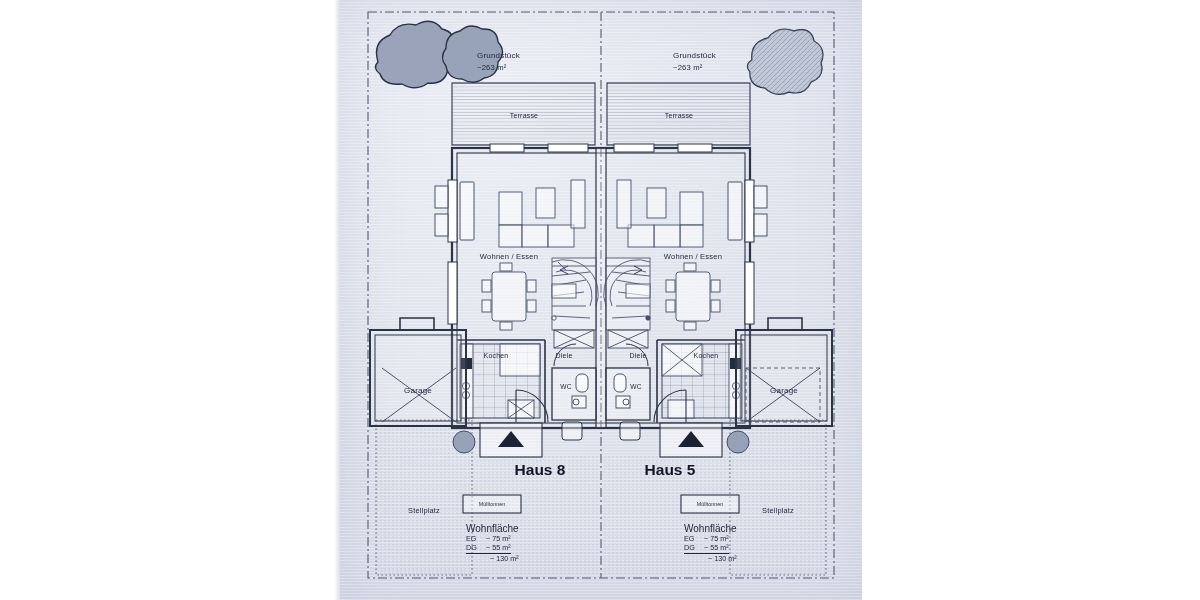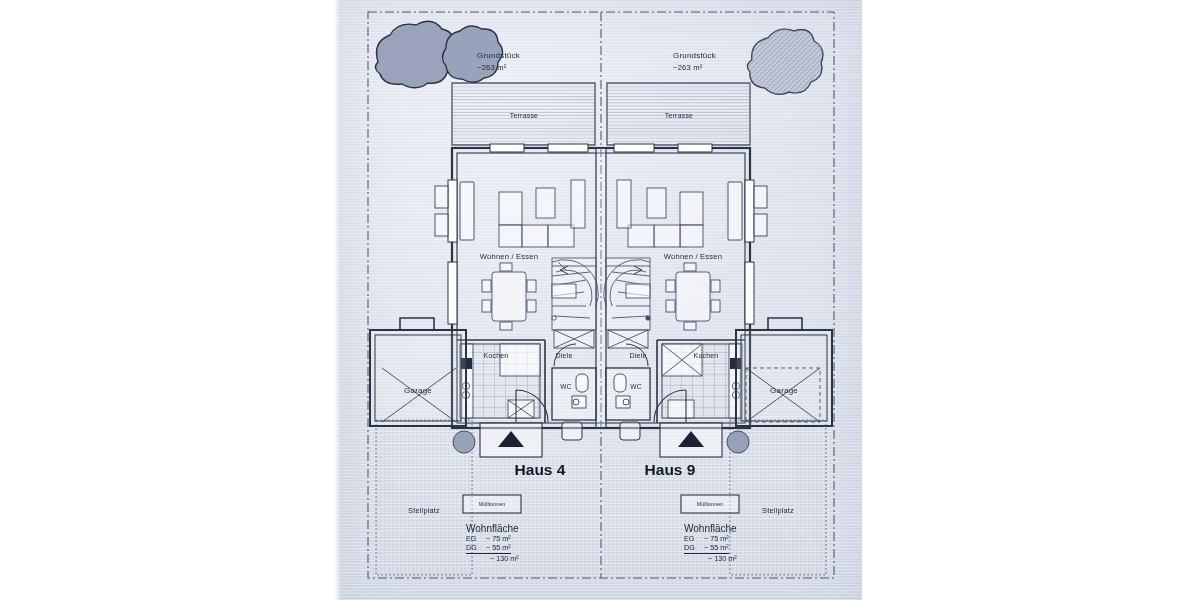--- a/index.html
+++ b/index.html
@@ -341,22 +341,22 @@
 
       <div class="lbl c" style="left:226px;top:383px;font-size:6.6px;">WC</div>
       <div class="lbl c" style="left:296px;top:383px;font-size:6.6px;">WC</div>
 
       <div class="lbl c" style="left:78px;top:386px;font-size:8px;">Garage</div>
       <div class="lbl c" style="left:444px;top:386px;font-size:8px;">Garage</div>
 
       <div class="lbl c" style="left:84px;top:506px;font-size:7.4px;">Stellplatz</div>
       <div class="lbl c" style="left:438px;top:506px;font-size:7.4px;">Stellplatz</div>
 
-      <div class="housename" style="left:200px;top:461px;">Haus 4</div>
-      <div class="housename" style="left:330px;top:461px;">Haus 9</div>
+      <div class="housename" style="left:200px;top:461px;">Haus 8</div>
+      <div class="housename" style="left:330px;top:461px;">Haus 5</div>
 
       <div class="binlbl" style="left:152px;top:501px;">Mülltonnen</div>
       <div class="binlbl" style="left:370px;top:501px;">Mülltonnen</div>
 
       <div class="areablk" style="left:126px;top:524px;">
         <div class="t">Wohnfläche</div>
         <div>
           <span style="display:inline-block;width:18px;">EG</span>
           <span>~ 75 m²</span>
         </div>

